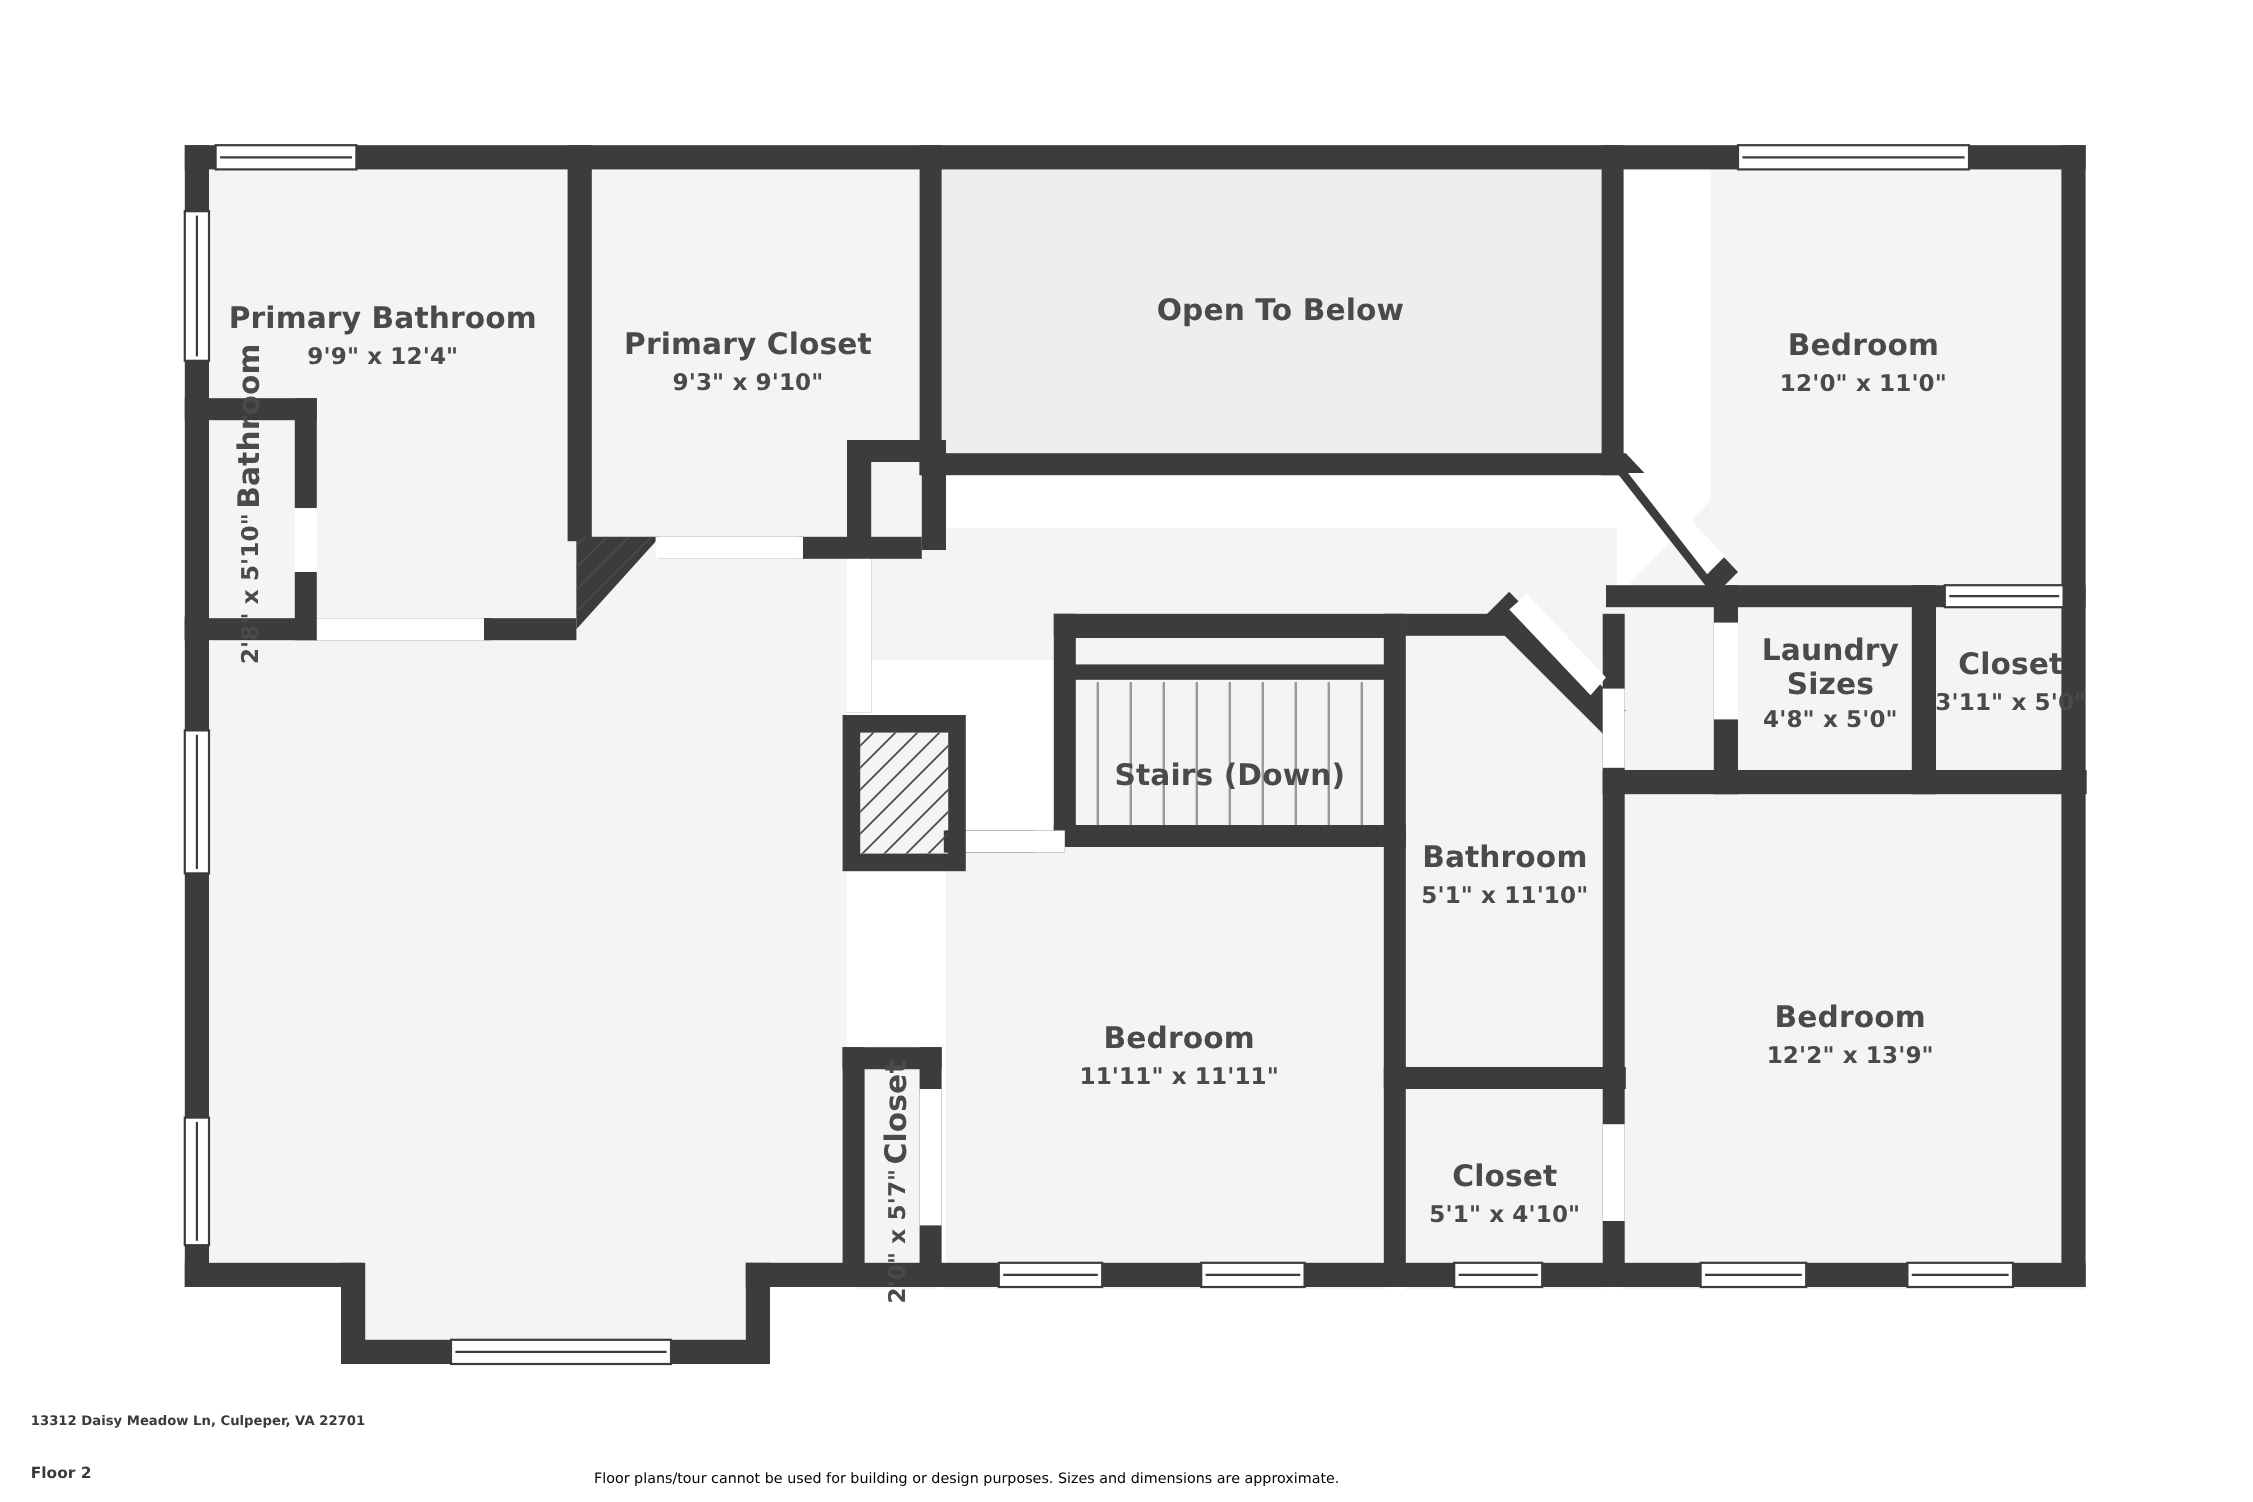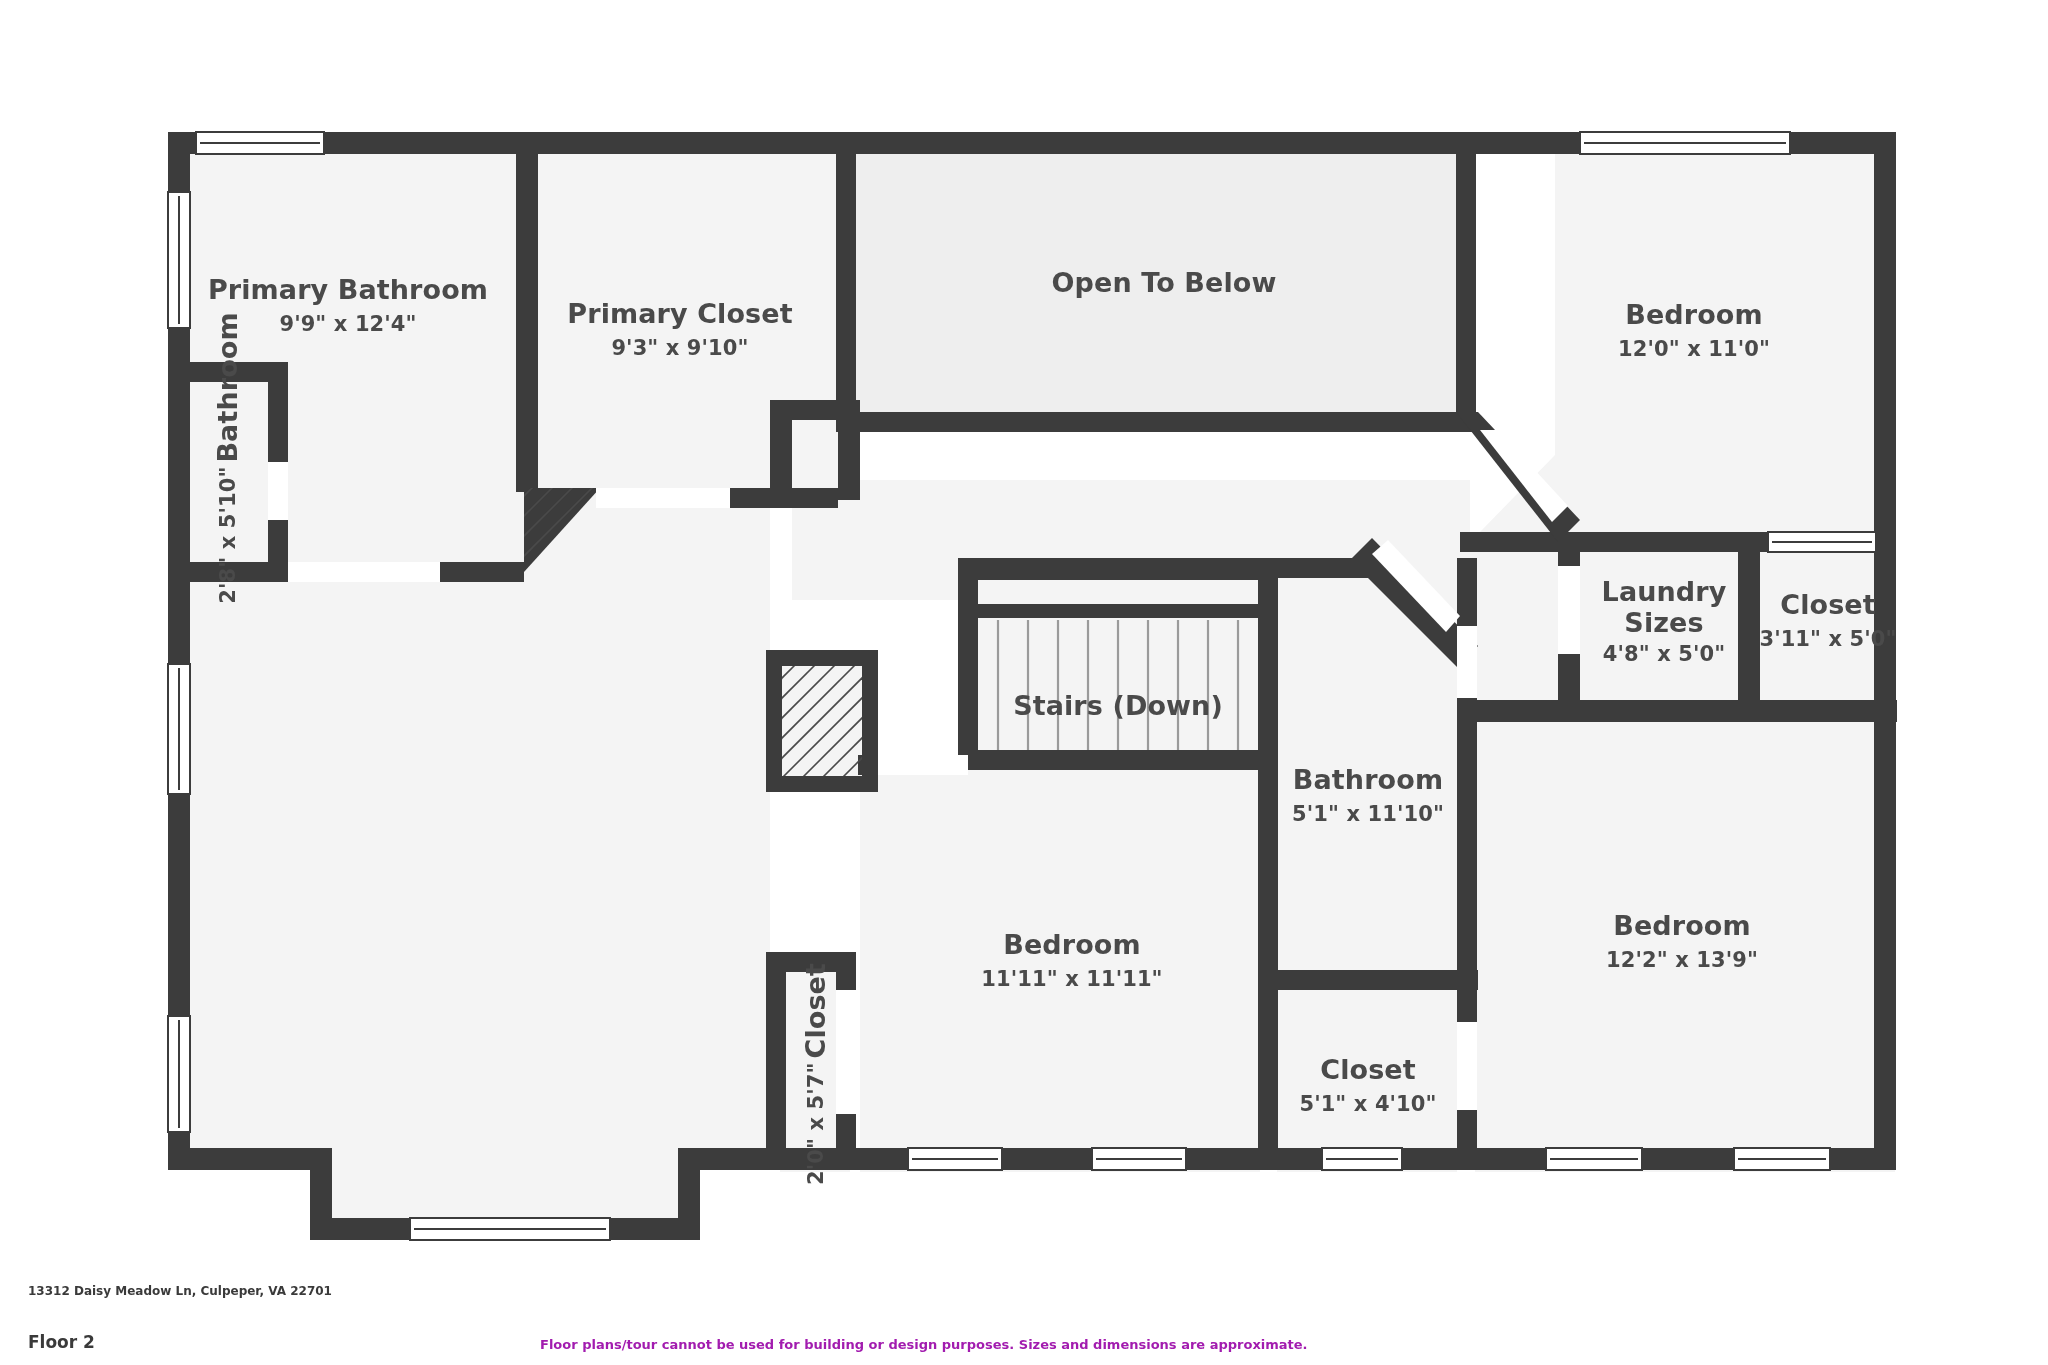--- a/index.html
+++ b/index.html
@@ -71,23 +71,23 @@
   }
   .vert-stack .rname,
   .vert-stack .rdim { margin: 0; }
 
   .footer {
     position: absolute;
     color: #3a3a3a;
     font-weight: 700;
   }
   #footer-address { left: 28px; top: 1284px; font-size: 12px; }
-  #footer-floor   { left: 28px; top: 1332px; font-size: 17px; }
+  #footer-floor   { left: 28px; top: 1332px; font-size: 14px; }
   #footer-disclaimer {
-    left: 540px; top: 1337px; font-size: 13px; font-weight: 700; color: #a21caf;
+    left: 540px; top: 1337px; font-size: 13px; font-weight: 400; color: #000000;
   }
 </style>
 </head>
 <body>
 
 <div id="plan-root">
 
   <svg class="floorplan" viewBox="0 0 2048 1365">
 
     <g>

